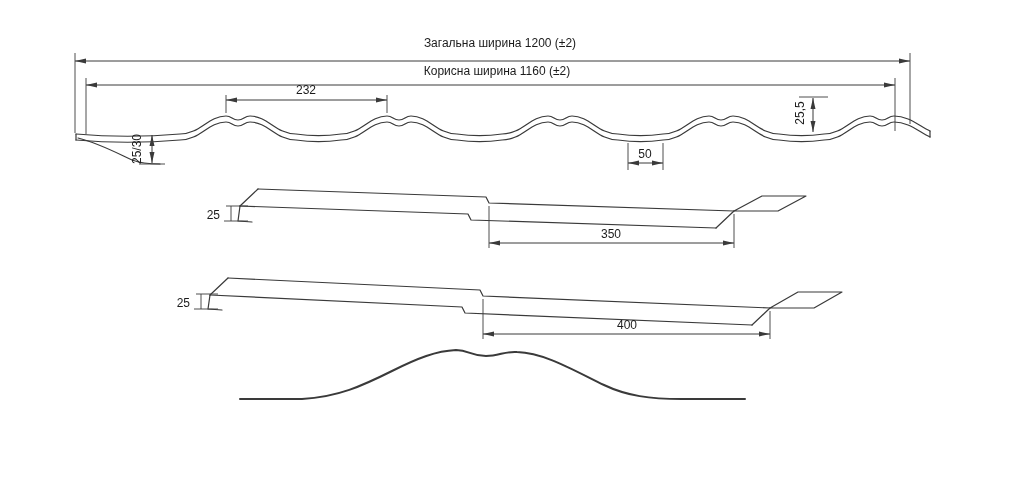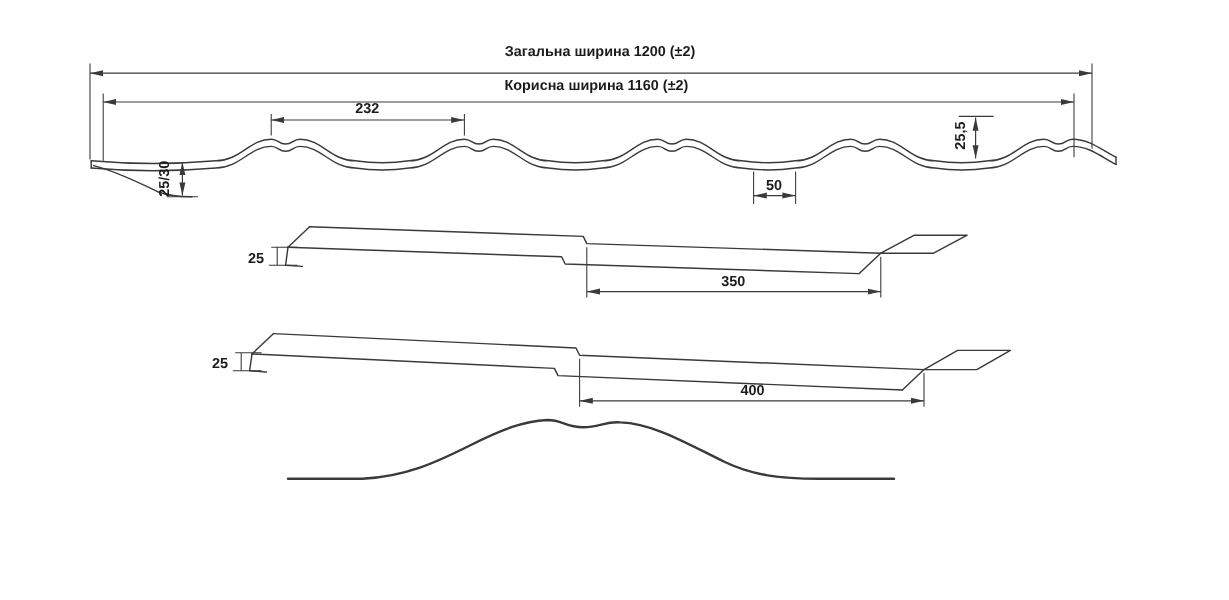--- a/index.html
+++ b/index.html
@@ -6,21 +6,20 @@
     margin: 0;
     padding: 0;
     background: #ffffff;
   }
   .canvas {
     width: 1024px;
     height: 500px;
     background: #ffffff;
     position: relative;
     overflow: hidden;
-    font-weight: bold;
   }
   svg {
     display: block;
   }
   svg text {
     font-family: "Liberation Sans", "DejaVu Sans", sans-serif;
     font-size: 12px;
     fill: #1b1b1b;
   }
   .ln   { stroke: #3a3a3a; stroke-width: 1.2; fill: none; stroke-linecap: round; stroke-linejoin: round; }

